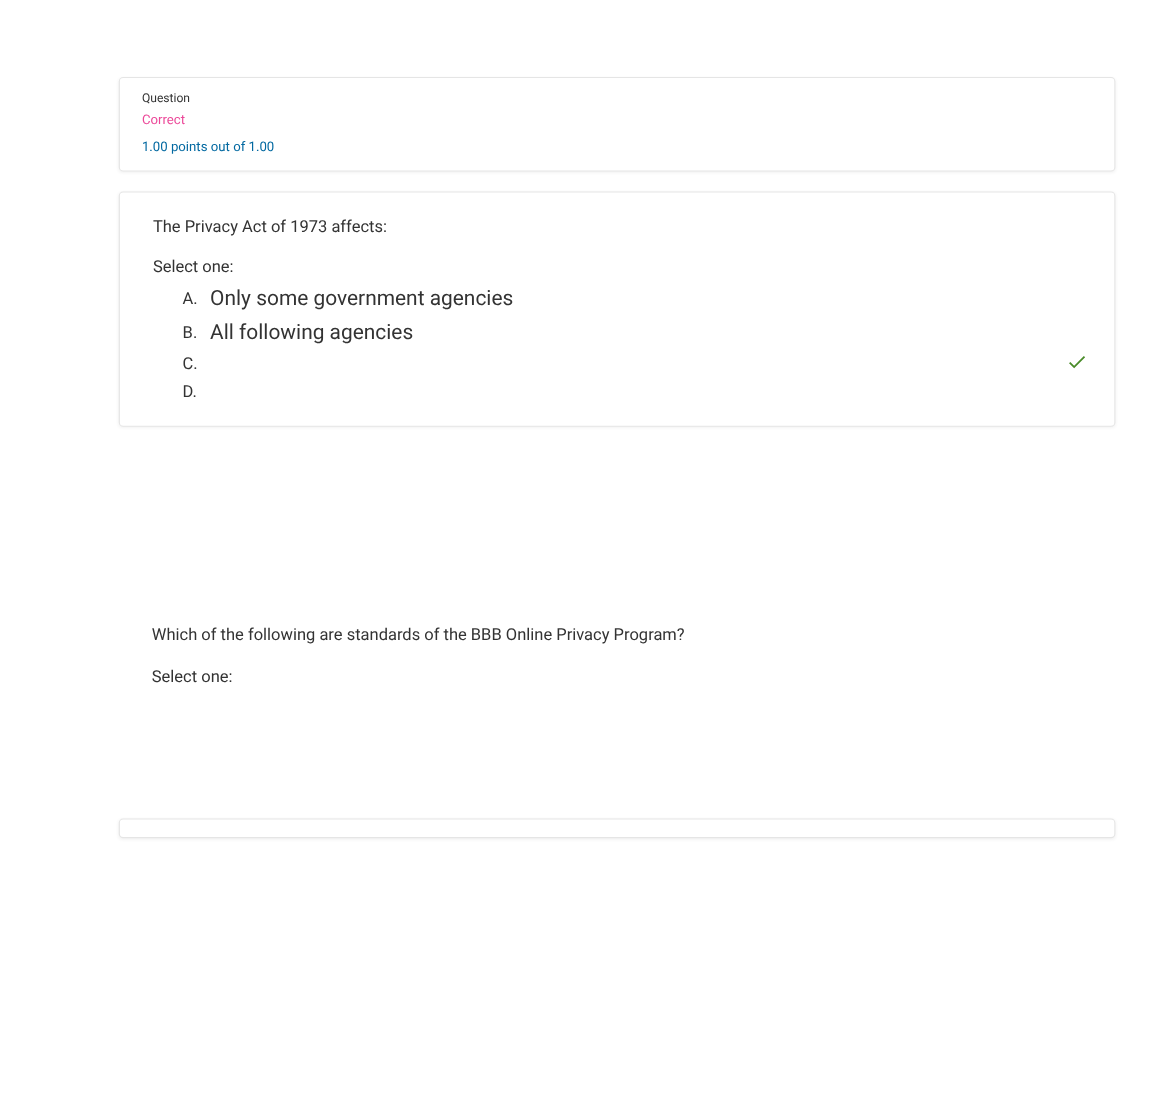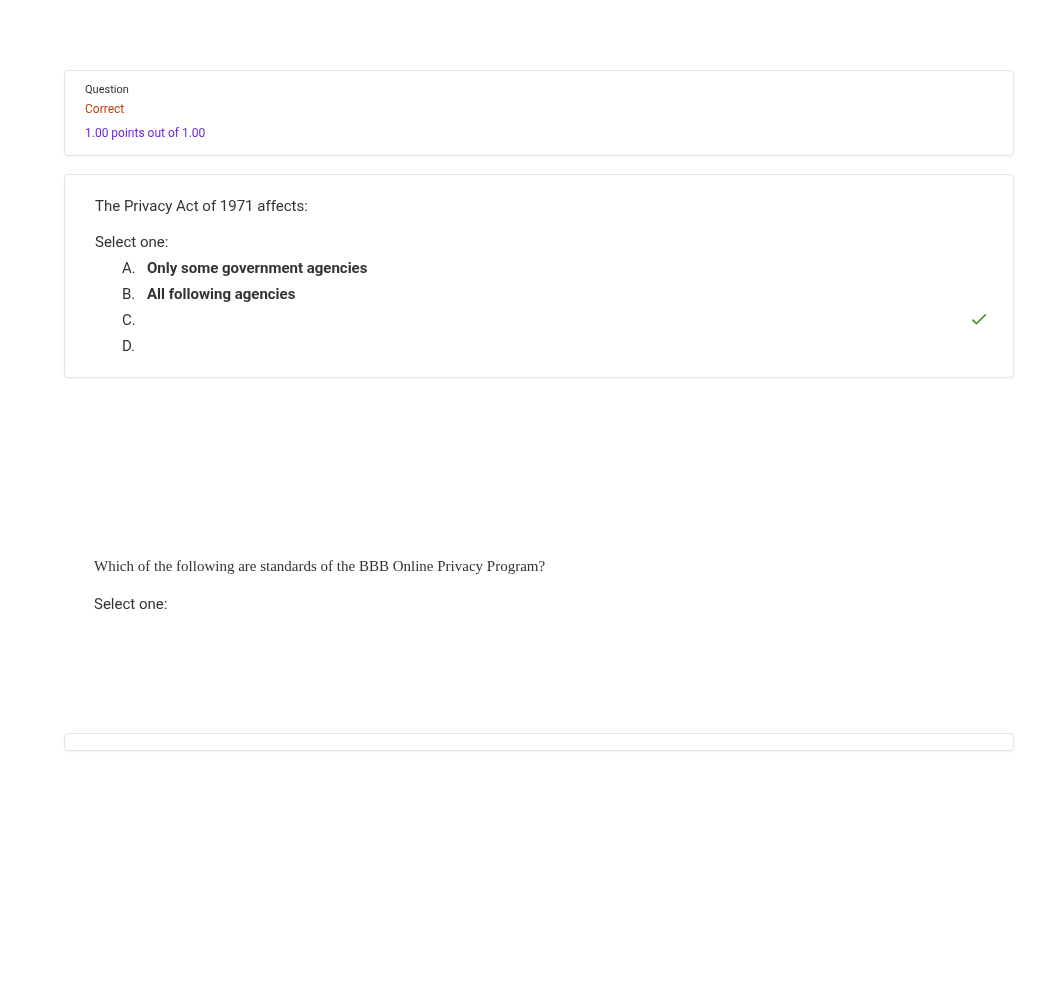--- a/index.html
+++ b/index.html
@@ -8,48 +8,48 @@
       box-sizing: border-box;
     }
     body {
       font-family: -apple-system, BlinkMacSystemFont, "Segoe UI", Roboto, "Helvetica Neue", Arial, sans-serif;
       background: #fff;
       width: 1062px;
       height: 1000px;
     }
     .container {
       padding-top: 70px;
-      padding-left: 64px;
+      padding-left: 108px;
       padding-right: 48px;
     }
     .question-card {
       background: #fff;
       border: 1px solid #e5e5e5;
       border-radius: 4px;
       box-shadow: 0 1px 3px rgba(0,0,0,0.05);
       margin-bottom: 18px;
     }
     .question-header {
       padding: 12px 20px 14px 20px;
     }
     .question-label {
       font-size: 11px;
       color: #333;
       display: block;
       margin-bottom: 6px;
     }
     .status-correct {
       font-size: 12px;
-      color: #c2410c;
+      color: #ec4899;
       display: block;
       margin-bottom: 6px;
     }
     .score-text {
       font-size: 12px;
-      color: #6d28d9;
+      color: #0369a1;
     }
     .question-body {
       background: #fff;
       border: 1px solid #e5e5e5;
       border-radius: 4px;
       box-shadow: 0 1px 3px rgba(0,0,0,0.05);
       padding: 22px 20px 18px 30px;
       margin-bottom: 40px;
     }
     .question-text {
@@ -71,25 +71,24 @@
       padding: 4px 0;
       position: relative;
     }
     .option-letter {
       font-size: 15px;
       color: #333;
       width: 22px;
       margin-left: 27px;
     }
     .option-text {
-      font-size: 15px;
+      font-size: 19px;
       color: #333;
       margin-left: 3px;
       flex: 1;
-      font-weight: bold;
     }
     .check-icon {
       color: #4a8c2a;
       position: absolute;
       right: 4px;
       top: 2px;
     }
     .check-icon svg {
       width: 20px;
       height: 20px;
@@ -100,21 +99,20 @@
     }
     .q2-wrapper {
       padding-top: 22px;
       padding-bottom: 120px;
     }
     .q2-text {
       font-size: 15px;
       color: #333;
       margin-bottom: 20px;
       margin-left: 30px;
-      font-family: Liberation Serif, serif;
     }
     .q2-select {
       font-size: 15px;
       color: #333;
       margin-left: 30px;
     }
     .bottom-shadow {
       height: 18px;
       background: #fff;
       border: 1px solid #e5e5e5;
@@ -130,21 +128,21 @@
 
   <div class="question-card">
     <div class="question-header">
       <span class="question-label">Question</span>
       <span class="status-correct">Correct</span>
       <span class="score-text">1.00 points out of 1.00</span>
     </div>
   </div>
 
   <div class="question-body">
-    <div class="question-text">The Privacy Act of 1971 affects:</div>
+    <div class="question-text">The Privacy Act of 1973 affects:</div>
     <div class="select-prompt">Select one:</div>
     <div class="options">
       <div class="option-row">
         <span class="option-letter">A.</span>
         <span class="option-text">Only some government agencies</span>
       </div>
       <div class="option-row">
         <span class="option-letter">B.</span>
         <span class="option-text">All following agencies</span>
       </div>

